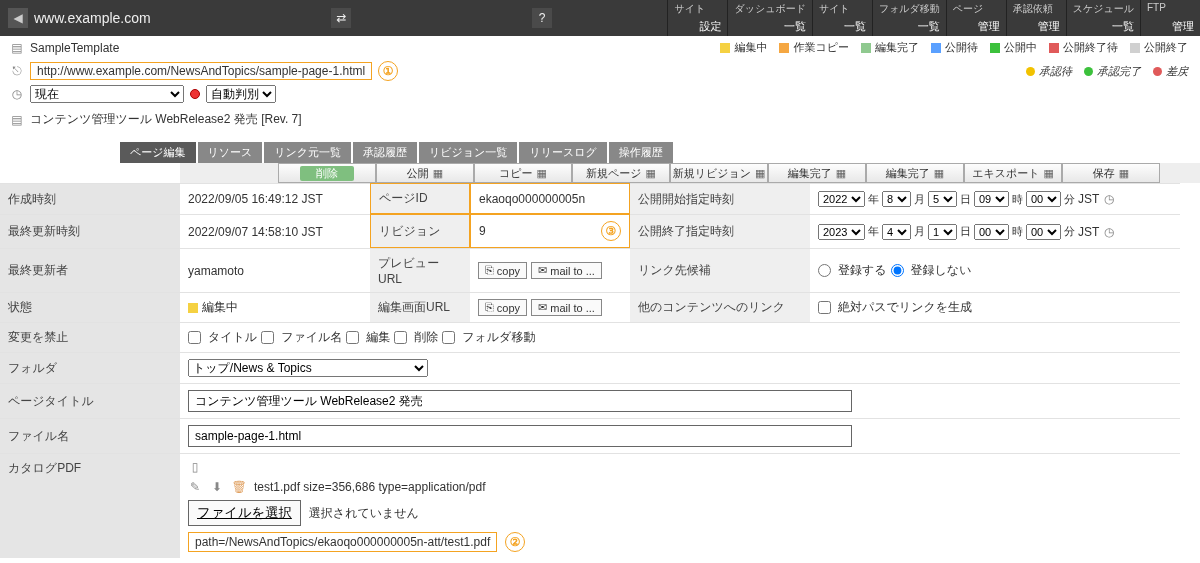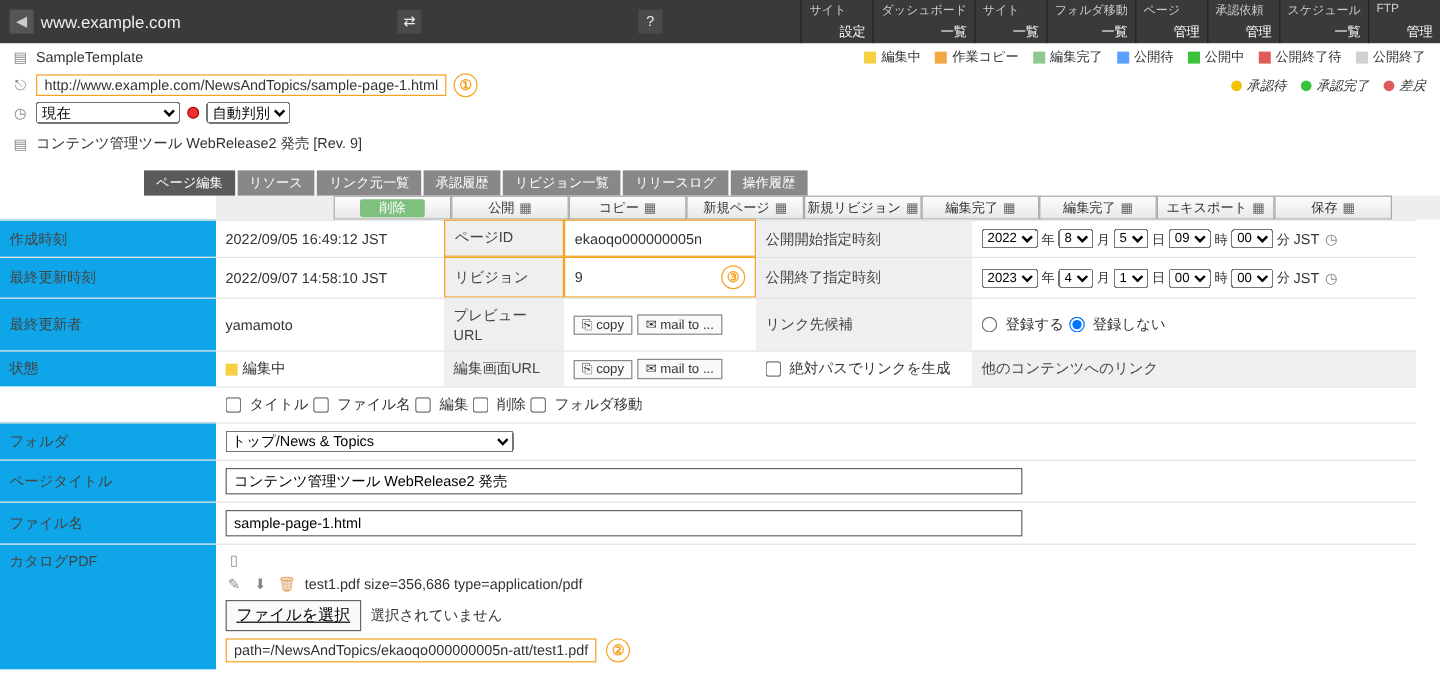--- a/index.html
+++ b/index.html
@@ -37,21 +37,21 @@
 
 
 .toolbar-row { display: flex; margin-left: 180px; background: #eee; }
 .tool-cell { border: 1px solid #aaa; background: linear-gradient(#fdfdfd,#e8e8e8); width: 98px; height: 20px; display: flex; align-items: center; justify-content: center; font-size: 11px; color: #333; gap: 4px; cursor: pointer; }
 .tool-cell.delete .btn-label { background: #7fbf7f; color: #fff; padding: 0 16px; border-radius: 2px; }
 .tool-icon { font-size: 11px; color: #666; }
 
 
 .form-grid { display: grid; grid-template-columns: 180px 190px 100px 160px 180px 370px; }
 .cell { border-top: 1px solid #e2e2e2; padding: 6px 8px; font-size: 12px; display: flex; align-items: center; gap: 4px; }
-.cell.label-a { background: #0ea5e9; color: #444; }
+.cell.label-a { background: #e5e5e5; color: #444; }
 .cell.label-b { background: #efefef; color: #444; }
 .cell.hl { border: 1.5px solid #f4a321; }
 .status-sq { width: 10px; height: 10px; background: #f5d142; }
 .chk { display: flex; align-items: center; gap: 4px; font-size: 12px; }
 .wide-input { width: 664px; border: 1px solid #666; padding: 3px 6px; font-size: 12px; }
 .copy-btn { border: 1px solid #888; padding: 1px 6px; font-size: 11px; background: #fafafa; cursor: pointer; display: inline-flex; align-items: center; gap: 3px; }
 .sel-inline { font-size: 11px; }
 .date-row { display: flex; align-items: center; gap: 3px; font-size: 12px; flex-wrap: wrap; }
 .date-row select { font-size: 11px; }
 .date-unit { font-size: 11px; }
@@ -166,28 +166,28 @@
       </span>
       <span class="legend-item">
         <span class="legend-circle" style="background:#e05a5a"></span>
         <span>差戻</span>
       </span>
     </div>
 </div>
 
 <div class="meta-row">
   <span class="ico">◷</span>
-  <select class="mini" style="width:120px"><option>現在</option></select>
+  <select class="mini" style="width:154px"><option>現在</option></select>
   <span class="rec-dot"></span>
   <select class="mini"><option>自動判別</option></select>
 </div>
 
 <div class="meta-row" style="margin-top:4px;">
   <span class="ico">▤</span>
-  <span>コンテンツ管理ツール WebRelease2 発売 [Rev. 9]</span>
+  <span>コンテンツ管理ツール WebRelease2 発売 [Rev. 7]</span>
 </div>
 
 <div class="tabs" id="tabs">
     <div class="tab active">ページ編集</div>
     <div class="tab">リソース</div>
     <div class="tab">リンク元一覧</div>
     <div class="tab">承認履歴</div>
     <div class="tab">リビジョン一覧</div>
     <div class="tab">リリースログ</div>
     <div class="tab">操作履歴</div>
@@ -315,28 +315,29 @@
   <div class="cell">
     <span class="copy-btn">
         <span>⎘</span>
         <span>copy</span>
       </span>
     <span class="copy-btn">
         <span>✉</span>
         <span>mail to ...</span>
       </span>
   </div>
+  <div class="cell label-b">他のコンテンツへのリンク</div>
   <div class="cell">
     <label class="chk">
         <input type="checkbox" style="">
         <span>絶対パスでリンクを生成</span>
       </label>
   </div>
-  <div class="cell label-b">他のコンテンツへのリンク</div>
-
+
+  <div class="cell label-a">変更を禁止</div>
   <div class="cell span-all-right" id="lock-opts">
       <label class="chk">
         <input type="checkbox" style="">
         <span>タイトル</span>
       </label>
       <label class="chk">
         <input type="checkbox" style="">
         <span>ファイル名</span>
       </label>
       <label class="chk">

